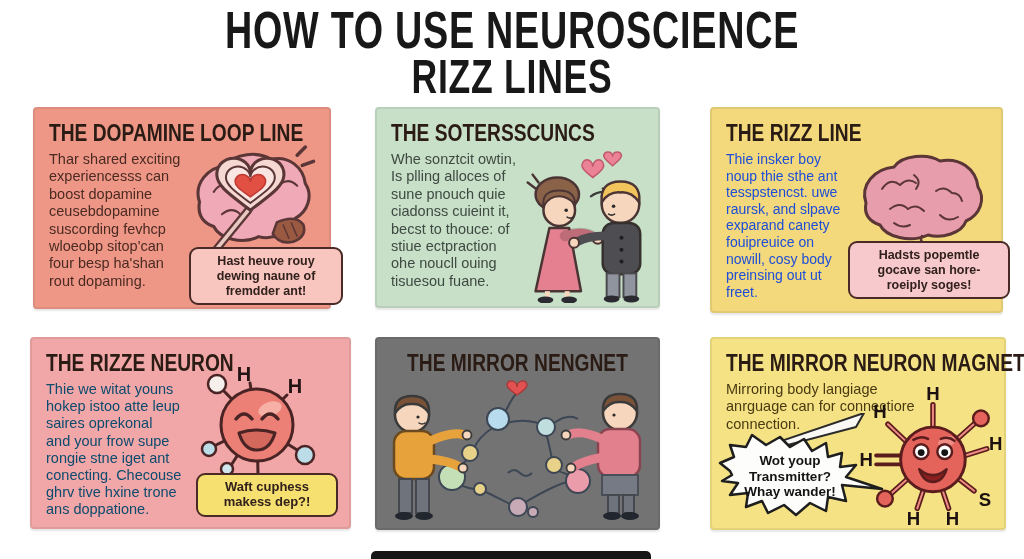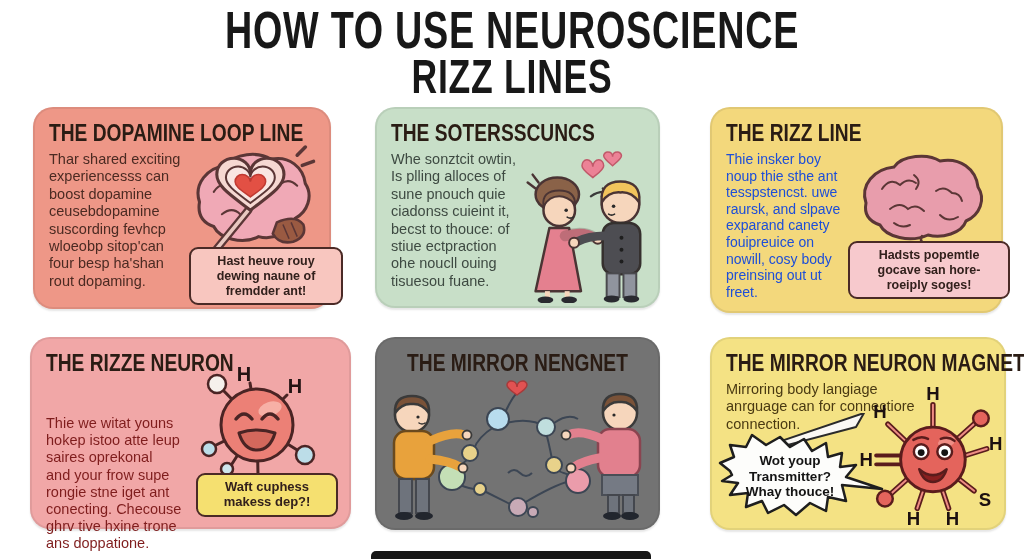--- a/index.html
+++ b/index.html
@@ -3,37 +3,37 @@
 <meta charset="utf-8">
 <style>
   html,body{margin:0;padding:0;background:#ffffff;}
   #page{position:relative;width:1024px;height:559px;background:#ffffff;overflow:hidden;
         font-family:"Liberation Sans",sans-serif;}
   .main-title{position:absolute;top:8px;left:0;width:100%;text-align:center;
         font-weight:800;color:#181818;line-height:0.92;letter-spacing:1px;
         transform:scaleX(0.74);transform-origin:center top;}
   .main-title .l1{font-size:51px;}
   .main-title .l2{font-size:48px;}
-  .card{position:absolute;border-radius:20px;
+  .card{position:absolute;border-radius:4px;
         box-shadow:inset 0 0 0 2px rgba(0,0,0,0.07), 0 2px 2px rgba(0,0,0,0.10);}
   .card-title{position:absolute;left:16px;top:12px;font-weight:800;font-size:24px;
         color:#2a1c14;transform:scaleX(0.8);transform-origin:left top;white-space:nowrap;}
   .card-body{position:absolute;left:16px;top:44px;white-space:pre-line;
         font-size:14.5px;line-height:17.4px;font-weight:normal;}
   .callout{position:absolute;border:2.5px solid #4a2a26;border-radius:9px;
         padding:5px 6px;font-weight:bold;font-size:12.5px;line-height:14.8px;
         text-align:center;white-space:pre-line;color:#32201c;}
   .illus{position:absolute;}
   .bubble-text{position:absolute;font-weight:bold;font-size:13.5px;line-height:15.5px;
         text-align:center;white-space:pre-line;color:#141414;}
   
   .c1 .card-body{color:#4b2a22;width:152px;}
   .c2 .card-body{color:#3e4a42;width:148px;}
   .c3 .card-body{color:#1d4ed8;width:140px;font-size:14px;line-height:16.6px;}
-  .c4 .card-body{color:#7f1d1d;width:172px;font-size:14.5px;line-height:17.2px;margin-top:34px;}
+  .c4 .card-body{color:#0c4a6e;width:172px;font-size:14.5px;line-height:17.2px;}
   .c6 .card-body{color:#4a3a12;width:220px;}
   .c5 .card-title{left:0;width:100%;text-align:center;transform:scaleX(0.8);transform-origin:center top;}
   .bottom-bar{position:absolute;left:371px;top:551px;width:280px;height:8px;
         border-radius:5px 5px 0 0;}
   svg text{font-family:"Liberation Sans",sans-serif;font-weight:bold;}
 </style>
 </head>
 <body>
 
 <div id="page">
@@ -247,21 +247,21 @@
 anrguage can for connectiore
 connection.</div>
     <svg class="illus" style="left:30px;top:76px;width:130px;height:42px;" viewBox="0 0 130 42">
       <polygon points="0,42 124,0 116,14 10,42" fill="#faf8f4" stroke="#2a2a2a" stroke-width="2" stroke-linejoin="round"></polygon>
     </svg>
     <svg class="illus" style="left:4px;top:94px;width:170px;height:95px;" viewBox="0 0 170 95">
       <polygon points="16,40 6,32 20,26 16,14 32,16 38,4 52,14 66,6 76,16 90,8 98,20 112,12 114,26 128,22 126,36 142,34 132,46 168,58 128,54 132,70 114,66 112,80 96,72 82,84 70,74 54,82 48,70 32,76 34,62 16,64 24,52 8,50 18,44" fill="#fdfdfb" stroke="#1e1e1e" stroke-width="2.5" stroke-linejoin="round"></polygon>
     </svg>
     <div class="bubble-text" style="left:24px;top:116px;width:112px;">Wot youp
 Transmitter?
-Whay thouce!</div>
+Whay wander!</div>
     <svg class="illus" style="left:146px;top:50px;width:148px;height:142px;" viewBox="0 0 150 145">
       <g stroke="#5a1c1c" stroke-width="5.5" stroke-linecap="round">
         <line x1="78" y1="41" x2="78" y2="18"></line>
         <line x1="50" y1="55" x2="32" y2="38"></line>
         <line x1="104" y1="52" x2="122" y2="36"></line>
         <line x1="111" y1="70" x2="133" y2="63"></line>
         <line x1="52" y1="94" x2="34" y2="110"></line>
         <line x1="68" y1="106" x2="62" y2="124"></line>
         <line x1="88" y1="106" x2="94" y2="124"></line>
         <line x1="102" y1="92" x2="120" y2="106"></line>

